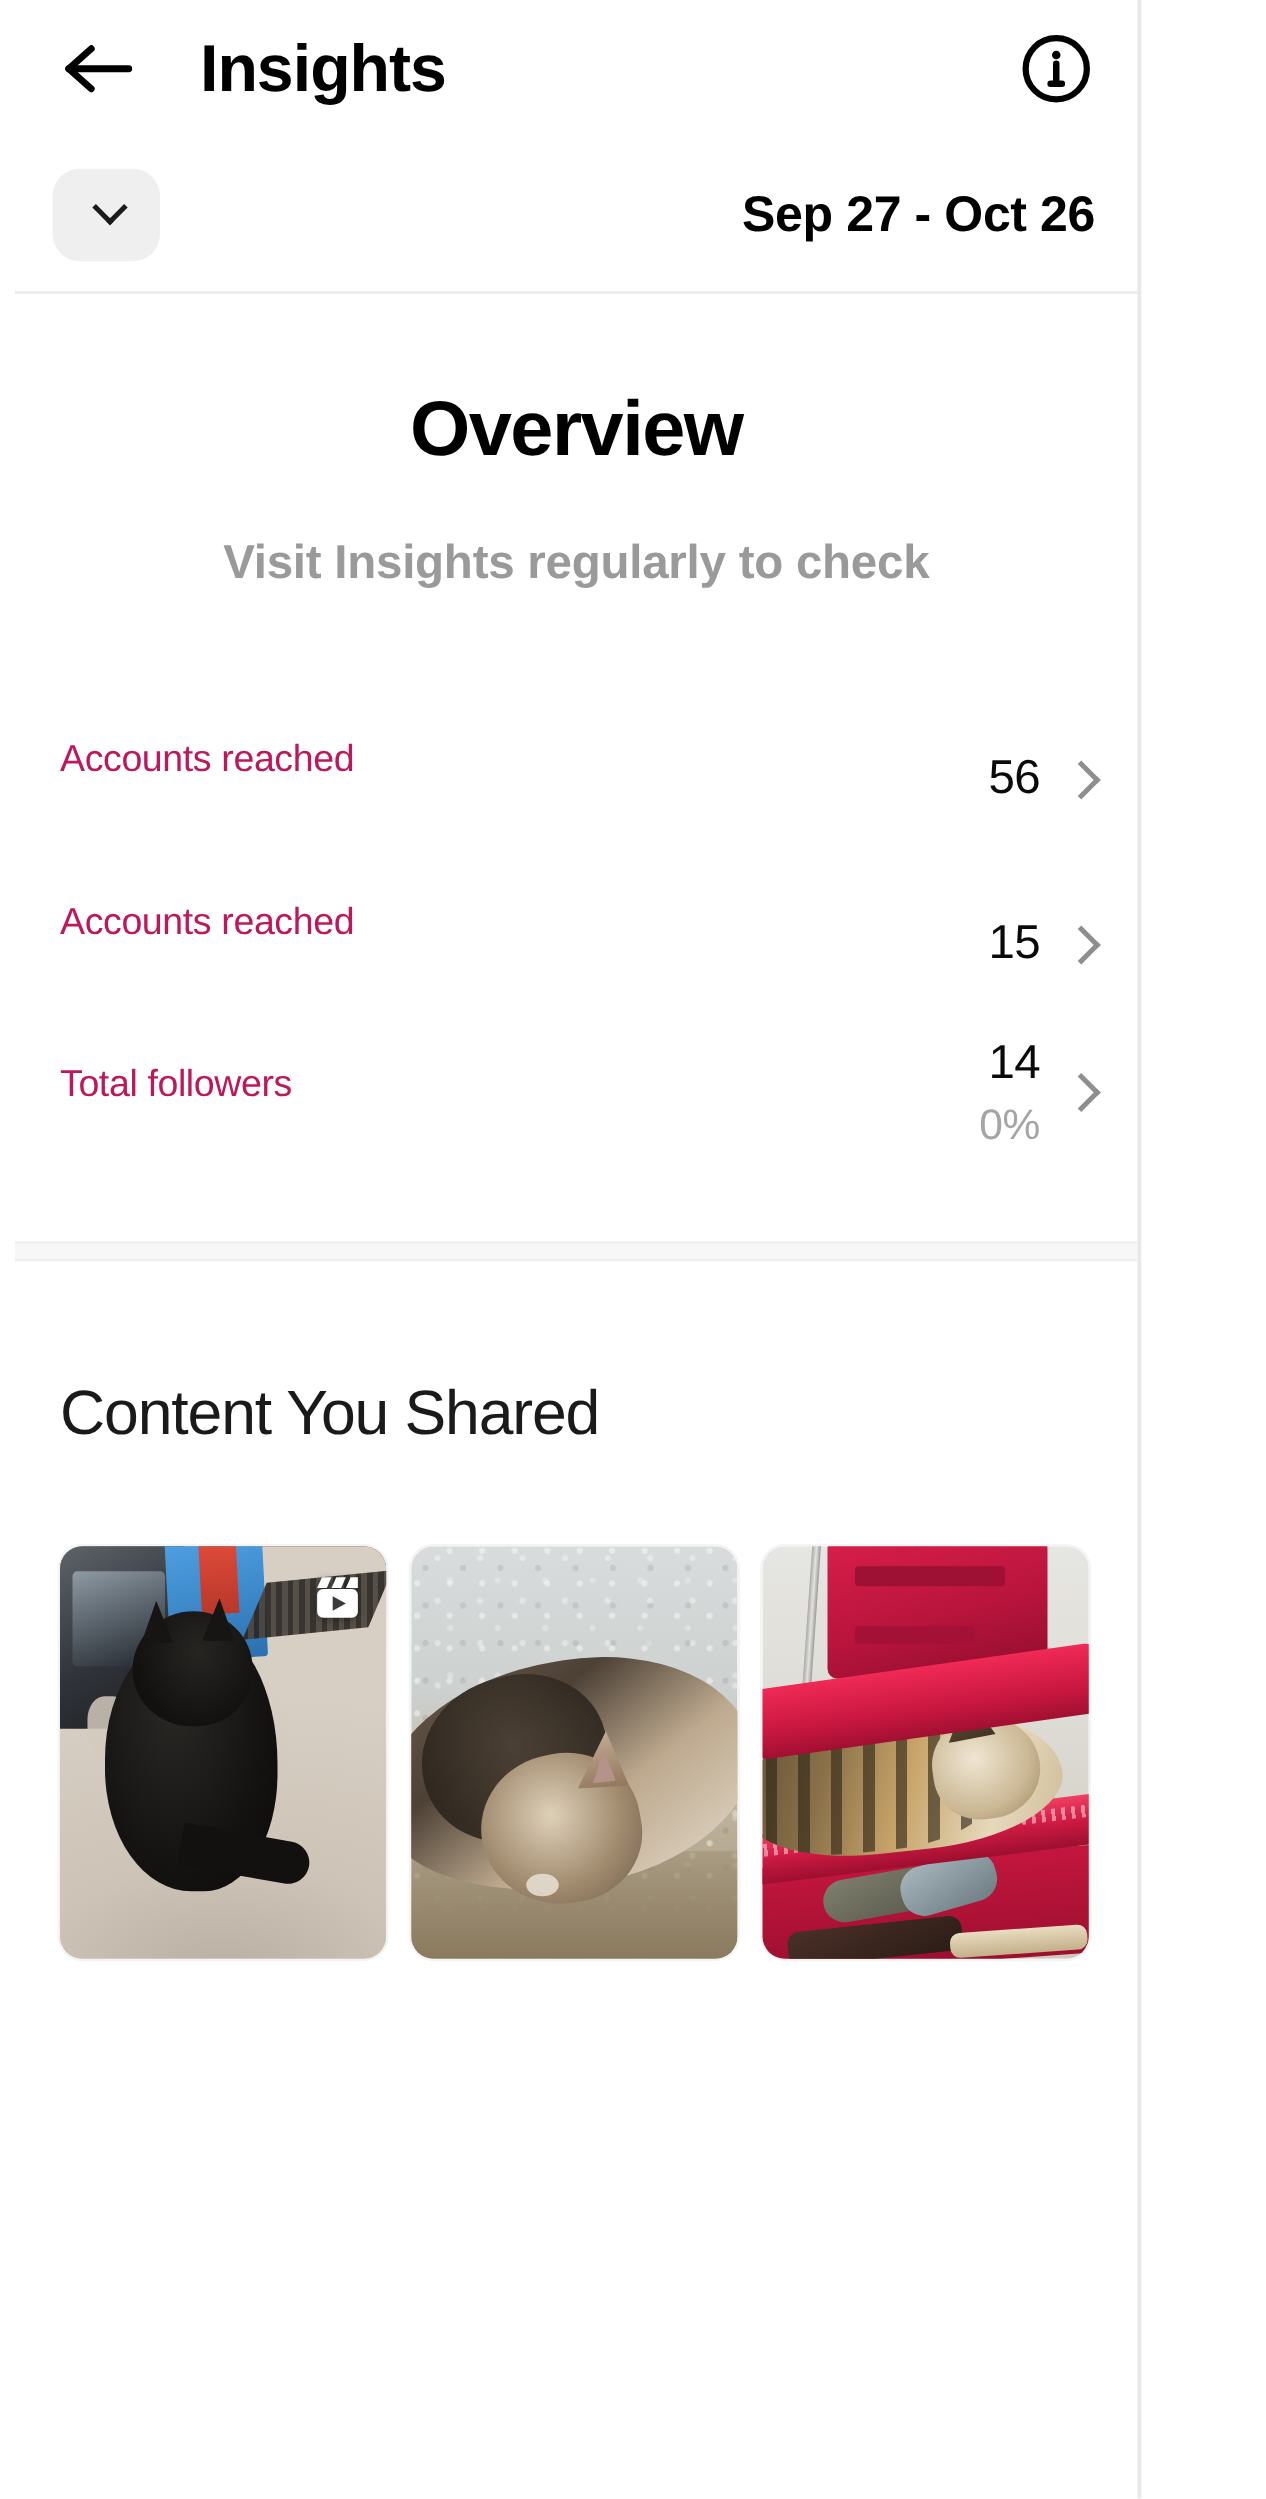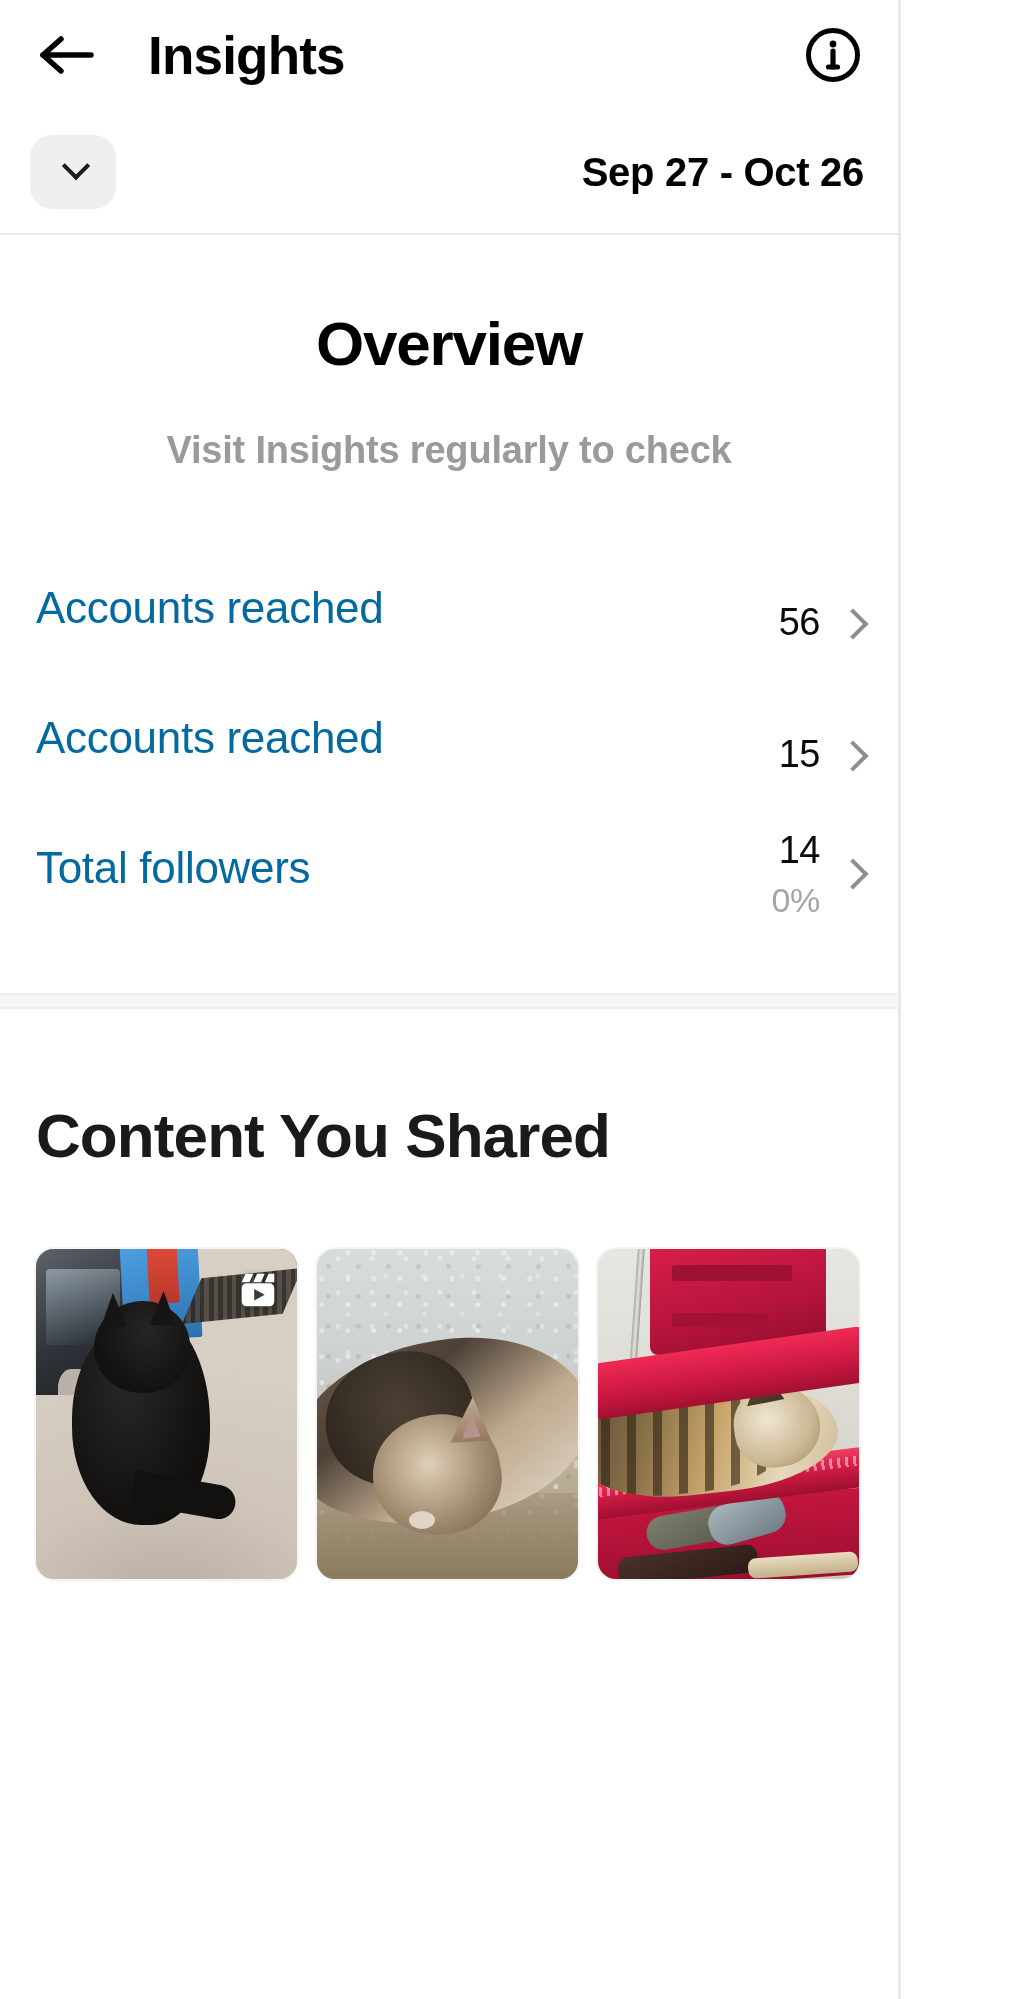--- a/index.html
+++ b/index.html
@@ -13,20 +13,21 @@
     -webkit-font-smoothing: antialiased;
   }
 
   .phone {
     position: relative;
     width: 901px;
     height: 1999px;
     background: #ffffff;
     overflow: hidden;
     border-right: 3px solid #e8e8e8;
+    margin-left: 12px;
   }
 
   
   .navbar {
     position: relative;
     height: 110px;
     display: flex;
     align-items: center;
     padding: 0 34px 0 36px;
   }
@@ -129,23 +130,23 @@
   }
   .metric-row {
     position: relative;
     display: flex;
     align-items: center;
     height: 130px;
     padding: 0 34px 0 36px;
     cursor: pointer;
   }
   .metric-label {
-    font-size: 44px;
+    font-size: 30px;
     font-weight: 400;
-    color: #0369a1;
+    color: #be185d;
     letter-spacing: -0.3px;
     line-height: 1;
   }
   .metric-spacer { flex: 1 1 auto; }
   .metric-value-wrap {
     display: flex;
     flex-direction: column;
     align-items: flex-end;
     justify-content: center;
     margin-right: 22px;
@@ -190,22 +191,22 @@
     border-bottom: 2px solid #efefef;
     margin-top: 60px;
   }
 
   
   .content-section {
     padding: 96px 0 0 0;
   }
   .content-title {
     padding: 0 36px;
-    font-size: 62px;
-    font-weight: 700;
+    font-size: 50px;
+    font-weight: 400;
     color: #1a1a1a;
     letter-spacing: -0.9px;
     line-height: 1;
   }
   .thumb-strip {
     margin-top: 82px;
     padding: 0 36px;
     display: flex;
     gap: 20px;
   }

